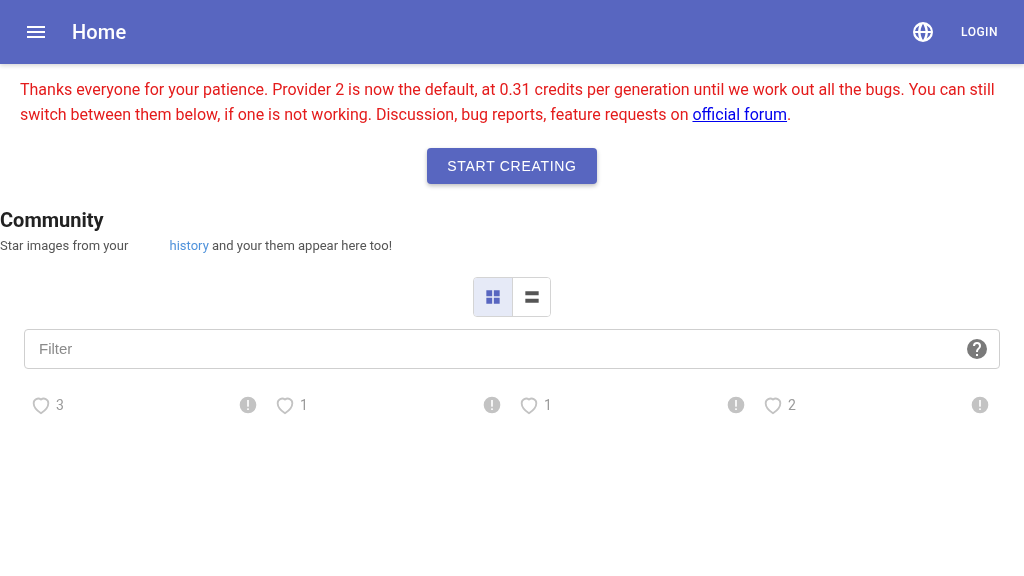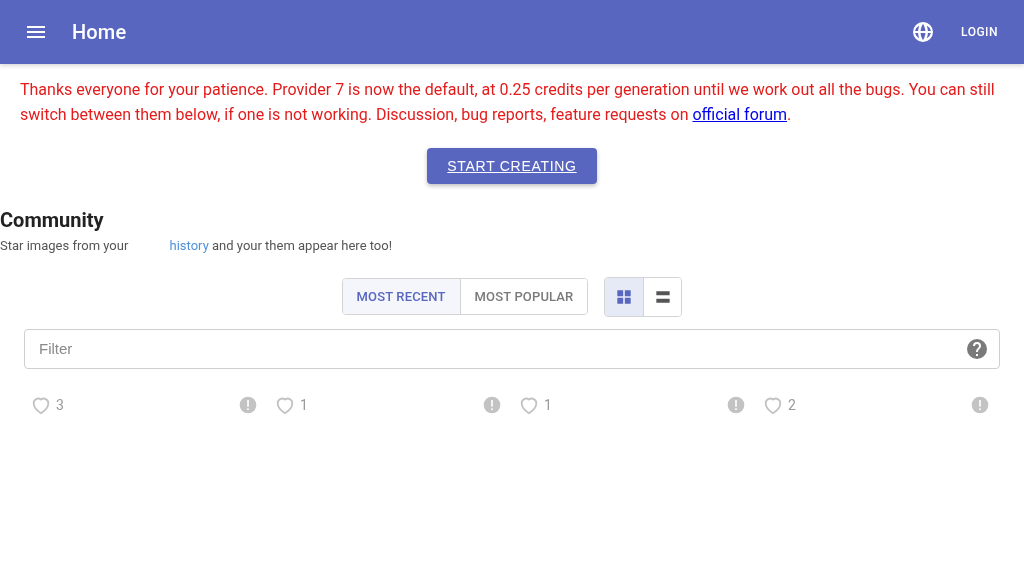--- a/index.html
+++ b/index.html
@@ -72,21 +72,20 @@
     background: #5866c0;
     color: #fff;
     border: none;
     border-radius: 4px;
     padding: 10px 20px;
     font-size: 14px;
     font-weight: 500;
     letter-spacing: .7px;
     box-shadow: 0 2px 4px rgba(0,0,0,.25);
     cursor: pointer;
-    text-decoration: underline;
   }
 
   
   .community { padding: 14px 0 4px; }
   .community h2 { font-size: 20px; font-weight: 700; color: #222; }
   .community-sub { font-size: 13px; color: #555; margin-top: 6px; }
   .community-sub a { color: #4f92db; text-decoration: none; margin-left: 38px; }
 
   
   .controls-row {
@@ -205,39 +204,35 @@
   <div class="spacer"></div>
   <div class="globe-btn">
     <svg viewBox="0 0 24 24">
       <path d="M12 2a10 10 0 1 0 0 20 10 10 0 0 0 0-20zm7.93 9h-3.02a16 16 0 0 0-1.3-5.46A8.03 8.03 0 0 1 19.93 11zM12 4c.9 1.2 2.1 3.5 2.45 7h-4.9C9.9 7.5 11.1 5.2 12 4zM8.39 5.54A16 16 0 0 0 7.09 11H4.07a8.03 8.03 0 0 1 4.32-5.46zM4.07 13h3.02a16 16 0 0 0 1.3 5.46A8.03 8.03 0 0 1 4.07 13zM12 20c-.9-1.2-2.1-3.5-2.45-7h4.9C14.1 16.5 12.9 18.8 12 20zm3.61-1.54A16 16 0 0 0 16.91 13h3.02a8.03 8.03 0 0 1-4.32 5.46z"></path>
     </svg>
   </div>
   <div class="login-btn">LOGIN</div>
 </div>
 
 <div class="announcement">
-  <span>Thanks everyone for your patience. Provider 7 is now the default, at 0.25 credits per generation until we work out all the bugs. You can still switch between them below, if one is not working. Discussion, bug reports, feature requests on </span><a href="#">official forum</a><span>.</span>
+  <span>Thanks everyone for your patience. Provider 2 is now the default, at 0.31 credits per generation until we work out all the bugs. You can still switch between them below, if one is not working. Discussion, bug reports, feature requests on </span><a href="#">official forum</a><span>.</span>
 </div>
 
 <div class="cta-row">
   <button class="cta">START CREATING</button>
 </div>
 
 <div class="community">
   <h2>Community</h2>
   <div class="community-sub">
     <span>Star images from your </span><a href="#">history</a><span> and your them appear here too!</span>
   </div>
 </div>
 
 <div class="controls-row">
-  <div class="seg-group">
-    <div class="seg active">MOST RECENT</div>
-    <div class="seg">MOST POPULAR</div>
-  </div>
   <div class="view-group">
     <div class="view active">
       <svg viewBox="0 0 24 24">
           <path d="M4 4h7v7H4zM13 4h7v7h-7zM4 13h7v7H4zM13 13h7v7h-7z"></path>
         </svg>
     </div>
     <div class="view">
       <svg viewBox="0 0 24 24">
           <path d="M4 5h16v5H4zM4 14h16v5H4z"></path>
         </svg>

